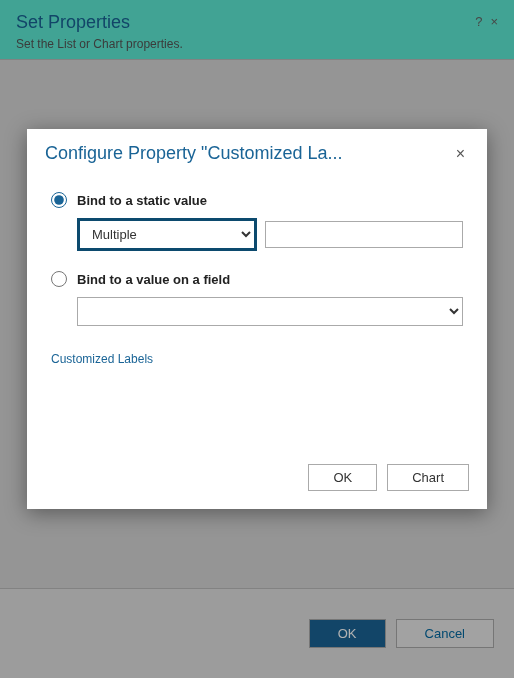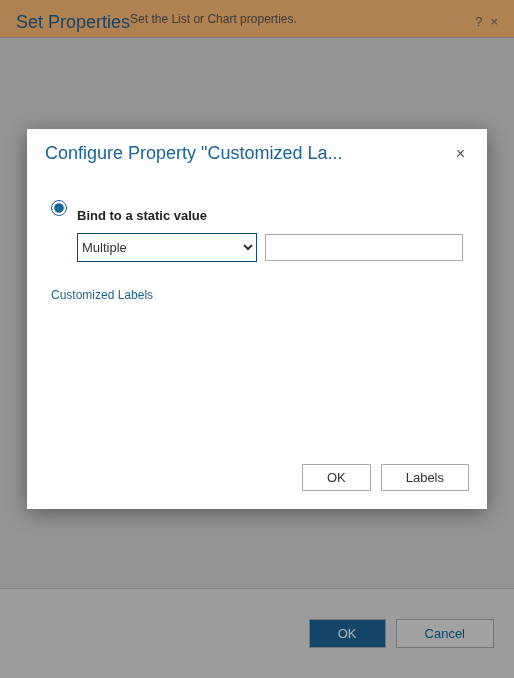--- a/index.html
+++ b/index.html
@@ -15,24 +15,25 @@
     }
 
     
     .bg-panel {
       position: absolute;
       top: 0; left: 0; right: 0; bottom: 0;
       background: #d6d6d6;
     }
 
     .bg-header {
-      background: #fdba74;
-      padding: 12px 16px 0 16px;
+      background: #5eead4;
+      padding: 12px 16px 8px 16px;
       border-bottom: 1px solid #bbb;
       display: flex;
+      flex-direction: column;
     }
 
     .bg-title {
       font-size: 18px;
       color: #1a6496;
       font-weight: 400;
       margin-bottom: 4px;
     }
 
     .bg-subtitle {
@@ -154,34 +155,33 @@
       width: 16px;
       height: 16px;
       accent-color: #1a6496;
       cursor: pointer;
     }
 
     .radio-label {
       font-size: 13px;
       font-weight: 600;
       color: #222;
-      margin-top: 16px;
     }
 
     .radio-controls-row {
       display: flex;
       align-items: center;
       gap: 8px;
       margin-left: 26px;
     }
 
     .select-field {
       width: 180px;
-      padding: 5px 0;
-      border: 1px solid #0c4a6e;
+      padding: 5px 8px;
+      border: 3px solid #0c4a6e;
       background: white;
       font-size: 13px;
       color: #333;
       cursor: pointer;
       appearance: auto;
     }
 
     .text-field {
       flex: 1;
       padding: 5px 8px;
@@ -270,25 +270,36 @@
           <select class="select-field">
             <option>Multiple</option>
             <option>Single</option>
             <option>None</option>
           </select>
           <input type="text" class="text-field" style="">
         </div>
       </div>
 
       
+      <div class="radio-section">
+        <div class="radio-label-row">
+          <input type="radio" class="radio-input" name="bind-type" style="">
+          <label class="radio-label">Bind to a value on a field</label>
+        </div>
+        <div class="radio-controls-row field-only-row">
+          <select class="select-field-wide">
+            <option value=""></option>
+          </select>
+        </div>
+      </div>
 
       
       <a class="customized-link">Customized Labels</a>
 
     </div>
 
     <div class="modal-footer">
       <button class="modal-btn">OK</button>
-      <button class="modal-btn">Labels</button>
+      <button class="modal-btn">Chart</button>
     </div>
 
   </div>
 </div>
 
 </body></html>

